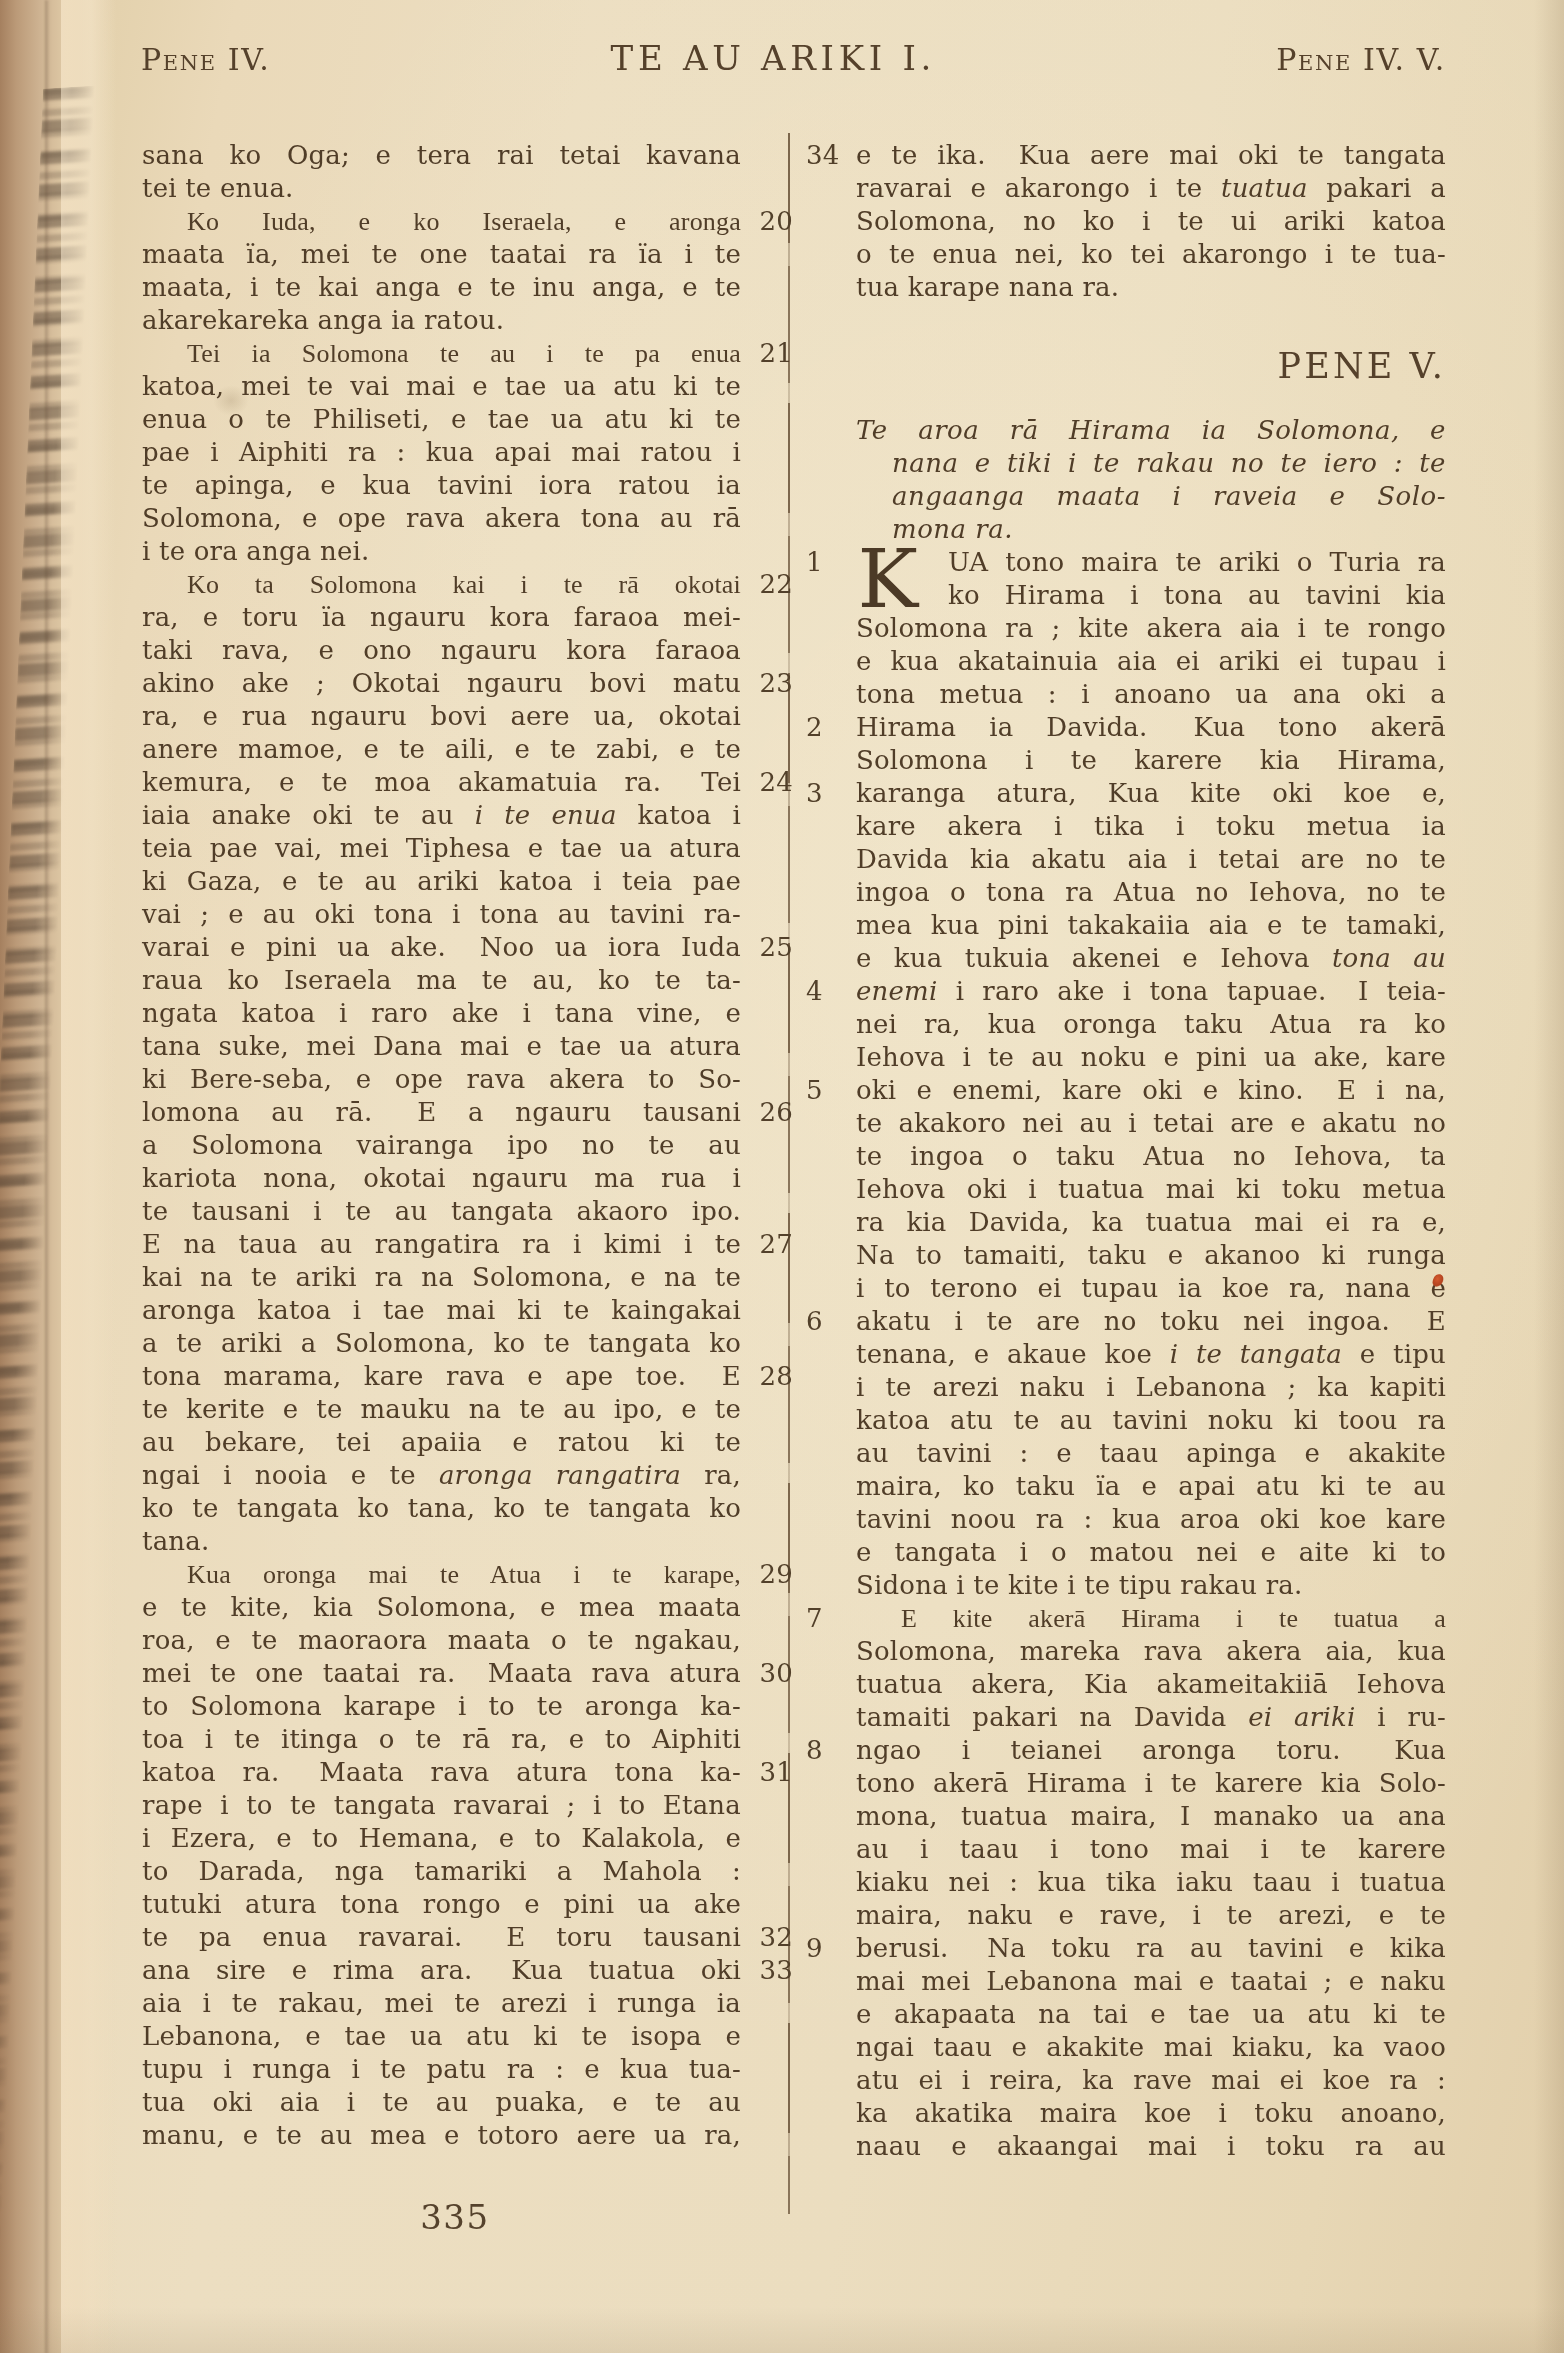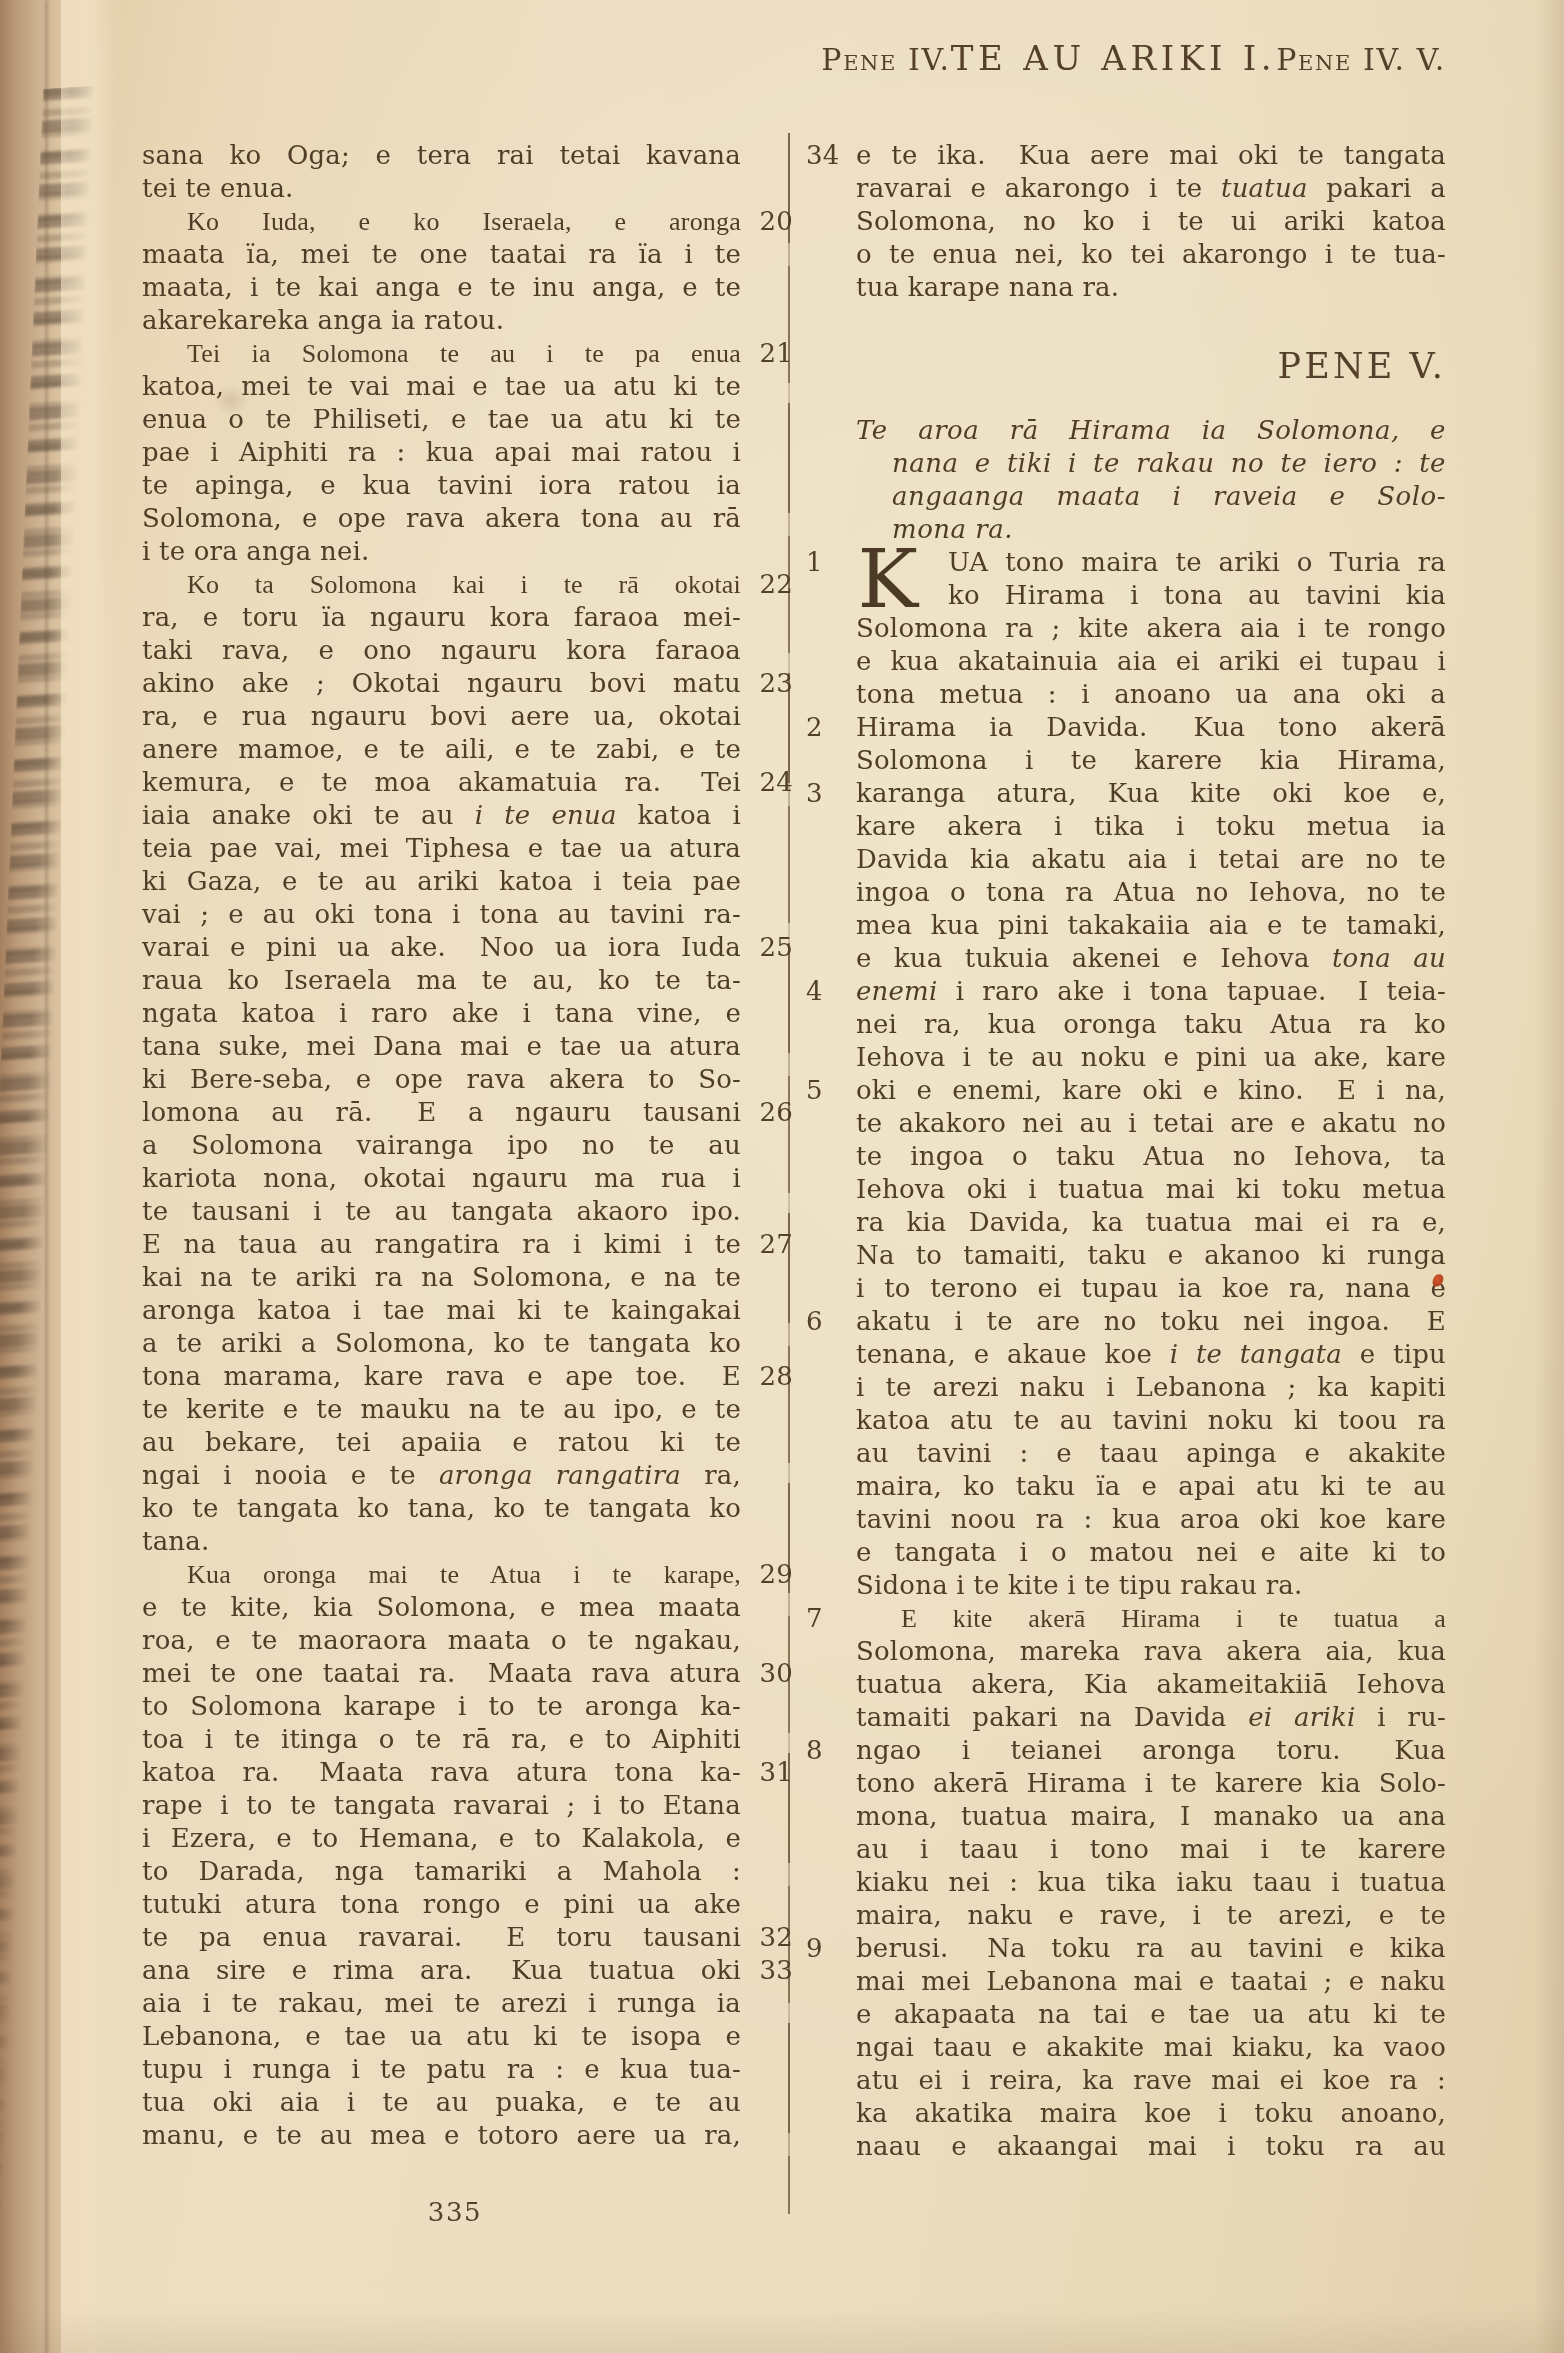--- a/index.html
+++ b/index.html
@@ -33,21 +33,21 @@
     opacity:.85;
   }
   .gutter-crease{
     position:absolute; left:45px; top:0; width:4.7px; height:2354px;
     background:linear-gradient(to right, rgba(90,66,45,.35), rgba(90,66,45,0));
     filter:blur(1.2px);
   }
   
   .runhead{
     position:absolute; left:141px; top:38px; width:1305px;
-    display:flex; justify-content:flex-end; align-items:baseline;
+    display:flex; justify-content:space-between; align-items:baseline;
     color:#55412b;
   }
   .rh-side{font-size:30px; font-variant:small-caps; letter-spacing:1.6px;}
   .rh-center{font-size:34px; letter-spacing:4.7px;}
   
   .divider{
     position:absolute; left:788px; top:133px; width:1.6px; height:2081px;
     background:repeating-linear-gradient(to bottom,
       rgba(104,81,55,.85) 0 110px, rgba(104,81,55,.35) 110px 133px,
       rgba(104,81,55,.75) 133px 250px, rgba(104,81,55,.25) 250px 270px);
@@ -72,21 +72,21 @@
     font-size:35px; letter-spacing:3.1px; color:#55412b; line-height:41px;
   }
   .line.dc .txt{padding-left:92px;}
   .dropcap{
     position:absolute; left:1.6px; top:-3.1px; z-index:2;
     font-size:81px; line-height:72px; color:#4c3a26; font-weight:500;
   }
   
   .pagenum{
     position:absolute; left:142px; top:2197px; width:626px;
-    text-align:center; font-size:26px; color:#55422c; letter-spacing:1.6px;
+    text-align:center; font-size:34px; color:#55422c; letter-spacing:1.6px;
   }
   
   .fleck{
     position:absolute; left:1433px; top:1274px; width:10.2px; height:13.3px;
     background:radial-gradient(ellipse at 40% 40%, #d65a2e 0%, #b34420 60%, rgba(163,60,26,.1) 100%);
     border-radius:55% 45% 60% 40%; transform:rotate(18deg);
   }
   .smudge{
     position:absolute; left:213px; top:385px; width:36px; height:31px;
     background:radial-gradient(rgba(120,95,60,.18), rgba(120,95,60,0) 70%);

